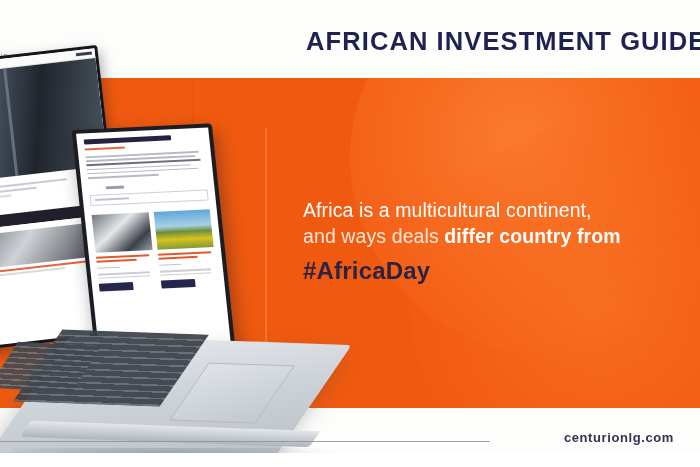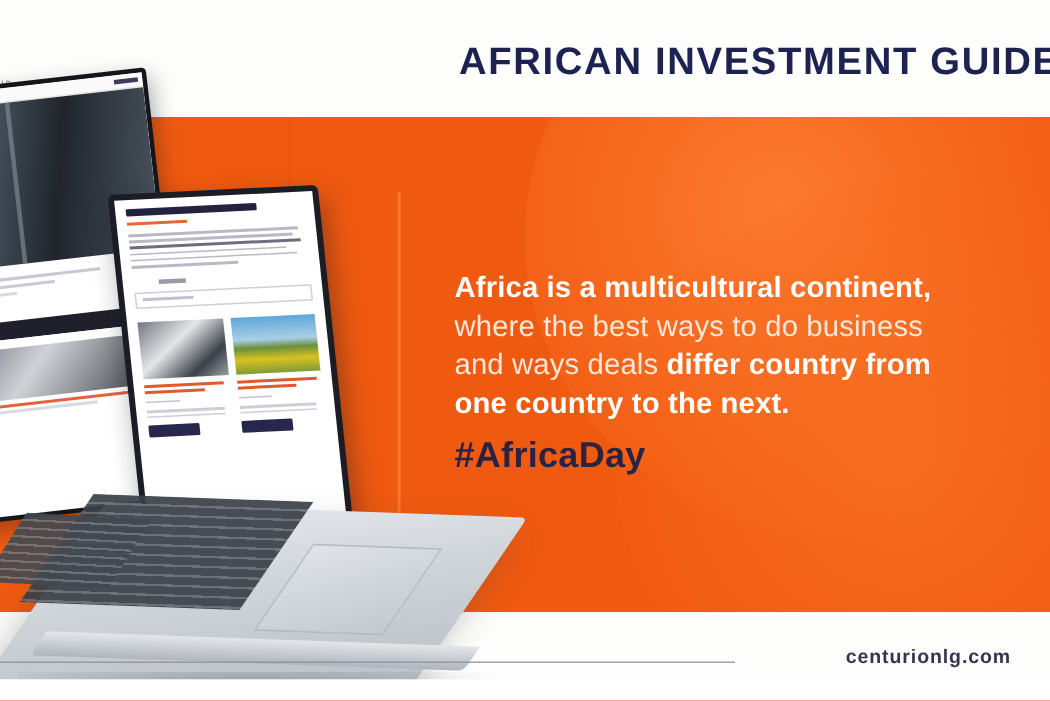--- a/index.html
+++ b/index.html
@@ -109,21 +109,21 @@
     top: 180px;
     width: 372px;
   }
   .copy-line {
     font-size: 19.5px;
     line-height: 25.5px;
     color: #fdf4ec;
     letter-spacing: .1px;
     white-space: nowrap;
   }
-  .copy-line.bold { font-weight: bold; color: #ffffff; }
+  .copy-line.bold { font-weight: normal; color: #ffffff; margin-top: 18px; }
   .copy-line.light { font-weight: normal; color: #fbe7d8; }
   .seg-light { font-weight: normal; color: #fbe7d8; }
   .seg-bold { font-weight: bold; color: #ffffff; }
 
   .hashtag {
     margin-top: 8px;
     font-size: 24px;
     font-weight: bold;
     color: #2a2442;
     letter-spacing: .2px;
@@ -540,22 +540,20 @@
       <div class="keyboard"></div>
       <div class="kb-left"></div>
       <div class="trackpad"></div>
       <div class="base-front"></div>
       <div class="base-shadow"></div>
     </div>
   </div>
 
   <div class="copy">
     <div class="copy-line bold">Africa is a multicultural continent,</div>
-    <div class="copy-line light">where the best ways to do business</div>
     <div class="copy-line"><span class="seg-light">and ways deals </span><span class="seg-bold">differ country from</span></div>
-    <div class="copy-line bold">one country to the next.</div>
     <div class="hashtag">#AfricaDay</div>
   </div>
 
   <div class="footer-rule"></div>
   <div class="footer-url">centurionlg.com</div>
 
 </div>
 
 </body></html>

